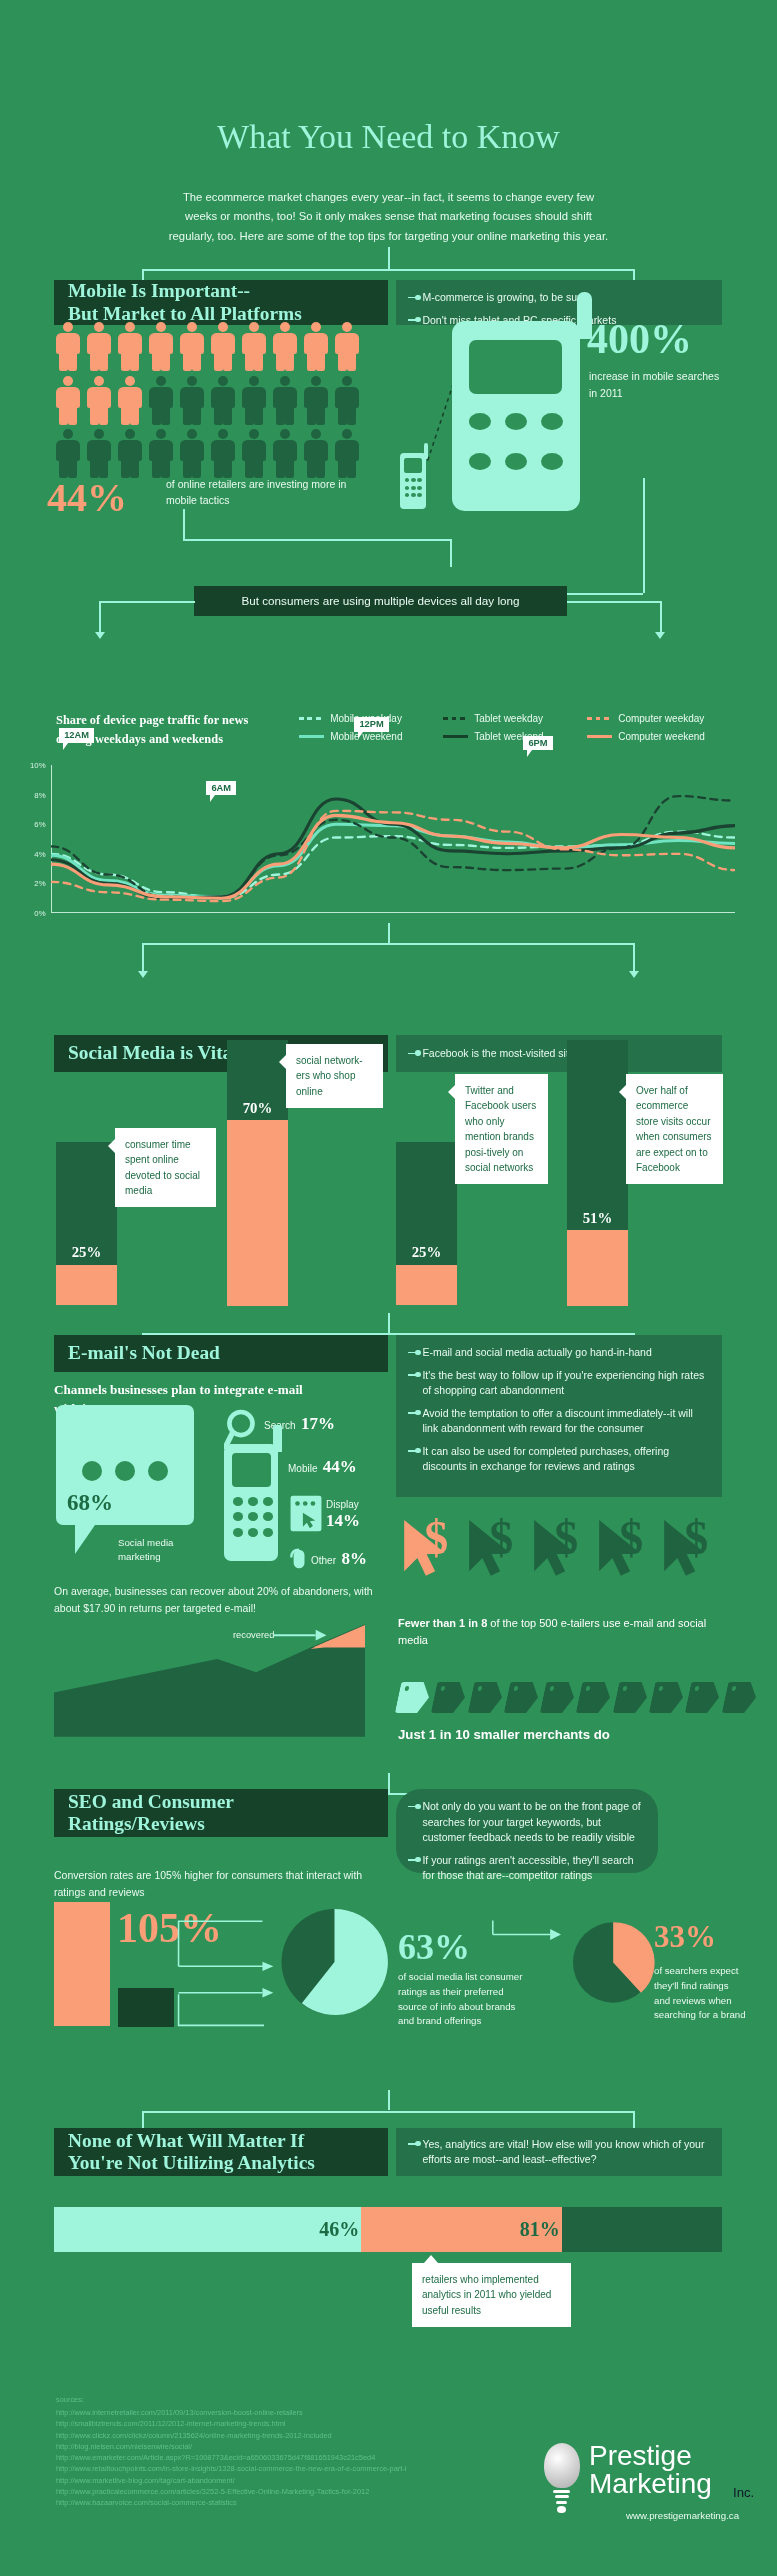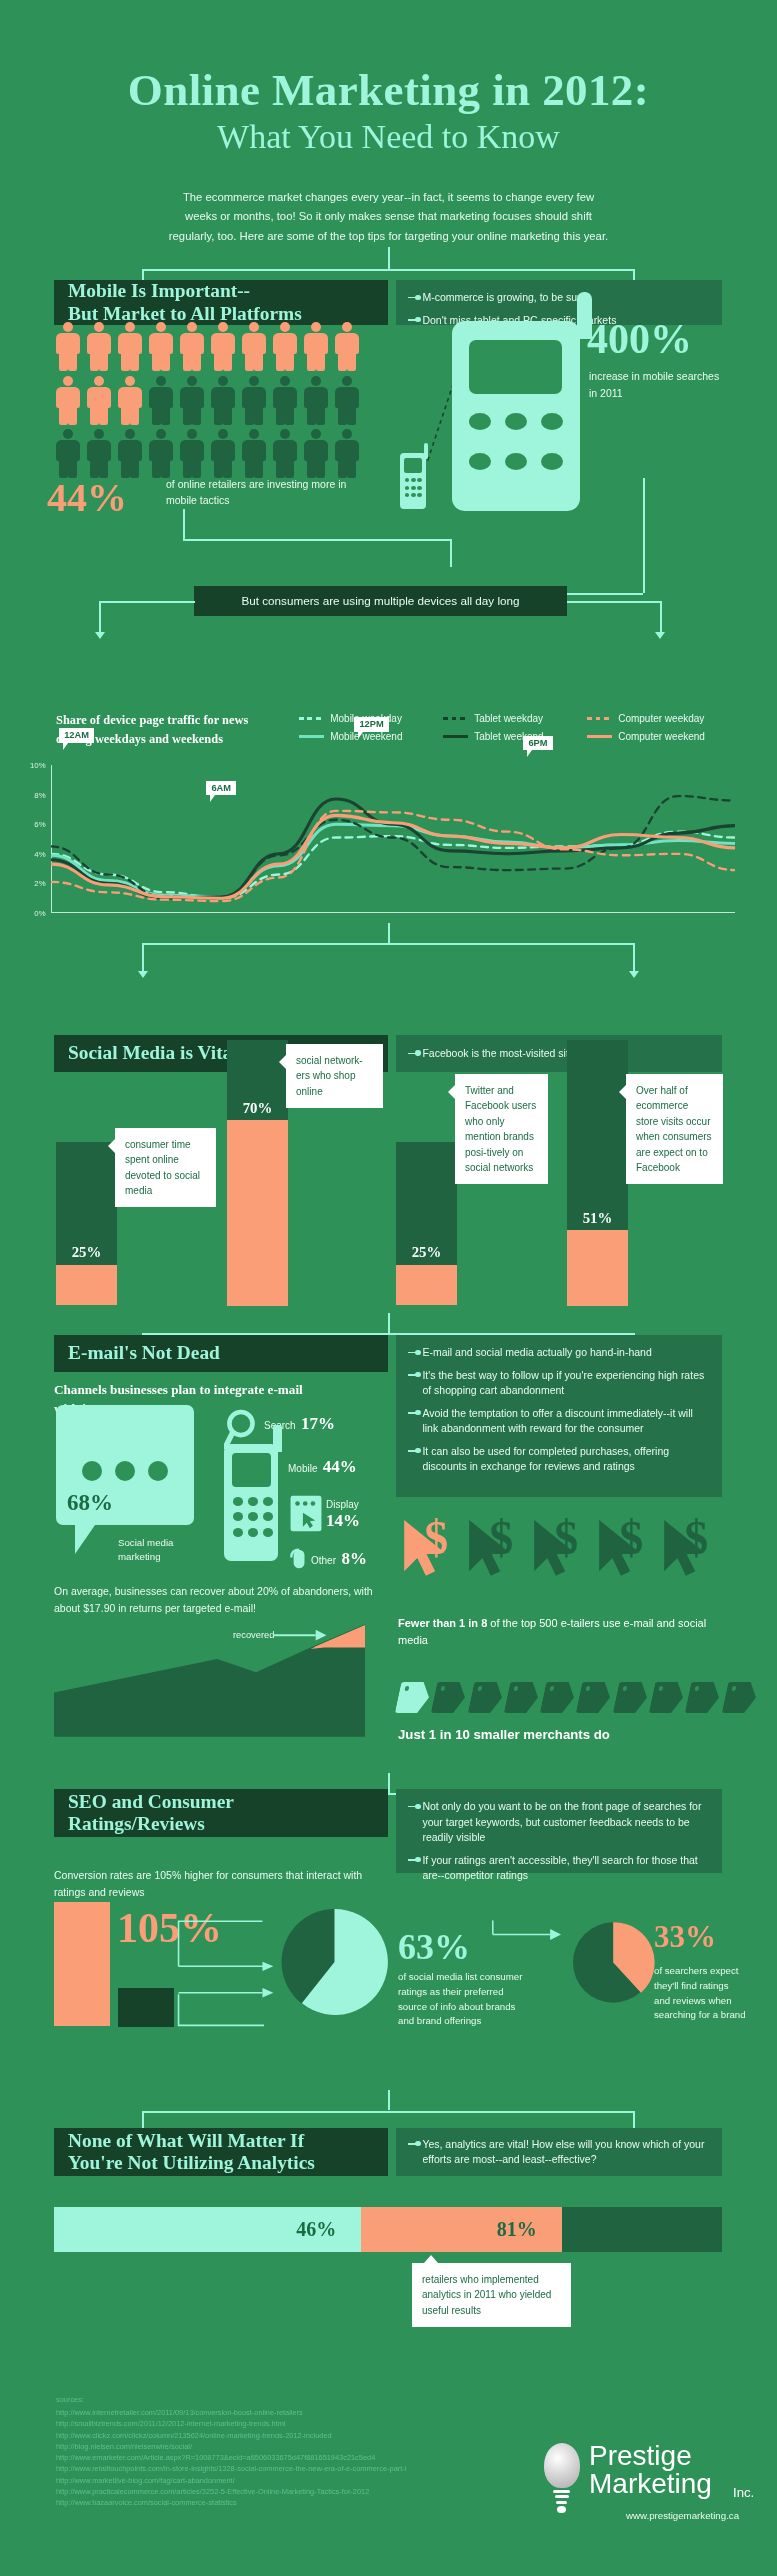--- a/index.html
+++ b/index.html
@@ -265,21 +265,21 @@
     position:absolute; left:654px; top:1919px;
     font-family:"Liberation Serif", serif; font-weight:bold; font-size:31px; color:#FA9E78;
   }
   .stat33cap {
     position:absolute; left:654px; top:1964px; width:93px;
     font-size:9.7px; line-height:14.8px; color:#EAFBF2;
   }
 
   
   .seg-bar { position:absolute; left:54px; top:2207px; width:668px; height:45px; display:flex; }
-  .seg { height:45px; display:flex; align-items:center; justify-content:flex-end; padding-right:25px; }
+  .seg { height:45px; display:flex; align-items:center; justify-content:flex-end; padding-right:2px; }
   .seg .sv {
     font-family:"Liberation Serif", serif; font-weight:bold; font-size:20px; color:#1D6B44;
   }
 
   
   .sources-title { position:absolute; left:56px; top:2395px; font-size:7.4px; color:#5FC08B; }
   .sources { position:absolute; left:56px; top:2407px; }
   .sources div { font-size:7.4px; line-height:11.3px; color:#5FC08B; }
   .logo-wrap { position:absolute; left:544px; top:2440px; width:202px; height:93px; }
   .bulb {
@@ -287,29 +287,28 @@
     background:radial-gradient(circle at 38% 34%, #FFFFFF 0%, #D6D6D6 45%, #A9A9A9 100%);
   }
   .bulb-n { position:absolute; background:#FFFFFF; border-radius:1.6px; }
   .logo-t1 {
     position:absolute; left:45px; top:0; font-size:28px; color:#FFFFFF;
     font-family:"Liberation Sans", sans-serif;
   }
   .logo-t2 {
     position:absolute; left:45px; top:28px; font-size:28px; color:#FFFFFF;
   }
-  .logo-inc { position:absolute; left:189px; top:45px; font-size:13.2px; color:#ffffff; }
+  .logo-inc { position:absolute; left:189px; top:45px; font-size:13.2px; color:#0f172a; }
   .logo-url { position:absolute; left:82px; top:70px; font-size:9.7px; color:#EAFBF2; }
 </style>
 </head>
 <body>
 
 <div class="page">
 
-  <div class="title">Online Marketing in 2012:</div>
   <div class="subtitle">What You Need to Know</div>
   <div class="intro">The ecommerce market changes every year--in fact, it seems to change every few weeks or months, too! So it only makes sense that marketing focuses should shift regularly, too. Here are some of the top tips for targeting your online marketing this year.</div>
 
   <div class="conn vline" style="left:388px; top:247px; height:22px;"></div>
   <div class="conn hline" style="left:142px; top:269px; width:493px;"></div>
   <div class="conn vline" style="left:142px; top:269px; height:28px;"></div>
   <div class="conn vline" style="left:633px; top:269px; height:28px;"></div>
   <div class="arrowdown" style="left:138px; top:297px;"></div>
   <div class="arrowdown" style="left:629px; top:297px;"></div>
 
@@ -840,21 +839,21 @@
   <div class="conn vline" style="left:633px; top:1793px; height:26.4px;"></div>
   <div class="arrowdown" style="left:138px; top:1820px;"></div>
   <div class="arrowdown" style="left:629px; top:1820px;"></div>
 
   <div class="sec-head" style="left:54px; top:1789px; width:334px; height:48px;">
     <h2>
       <span>SEO and Consumer</span><br>
       <span>Ratings/Reviews</span>
     </h2>
   </div>
-  <div class="sec-bullets" style="left:396px; top:1789px; width:326px; height:84px;">
+  <div class="sec-bullets" style="left:396px; top:1789px; width:262px; height:84px;border-radius:25px;">
     <div class="bullet">
       <span class="bdot"></span>
       <span class="btxt">Not only do you want to be on the front page of searches for your target keywords, but customer feedback needs to be readily visible</span>
     </div>
     <div class="bullet">
       <span class="bdot"></span>
       <span class="btxt">If your ratings aren't accessible, they'll search for those that are--competitor ratings</span>
     </div>
   </div>
 

